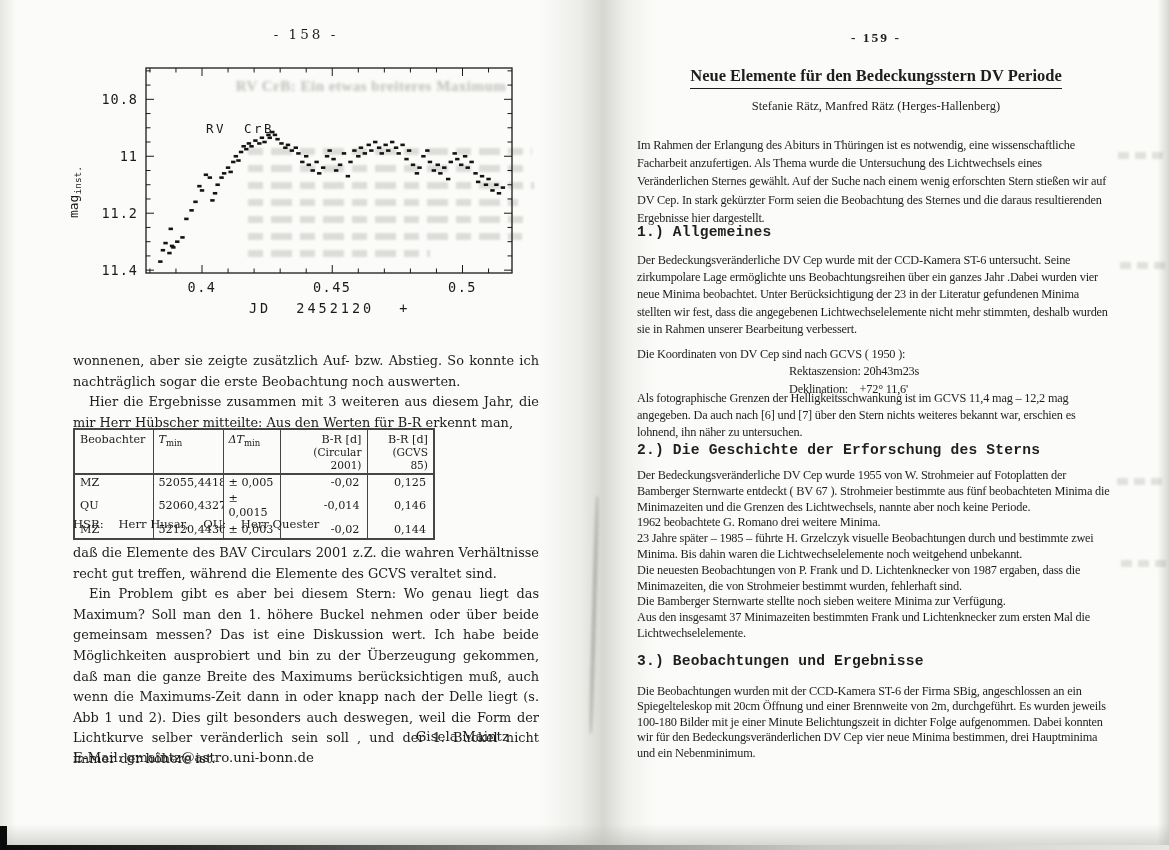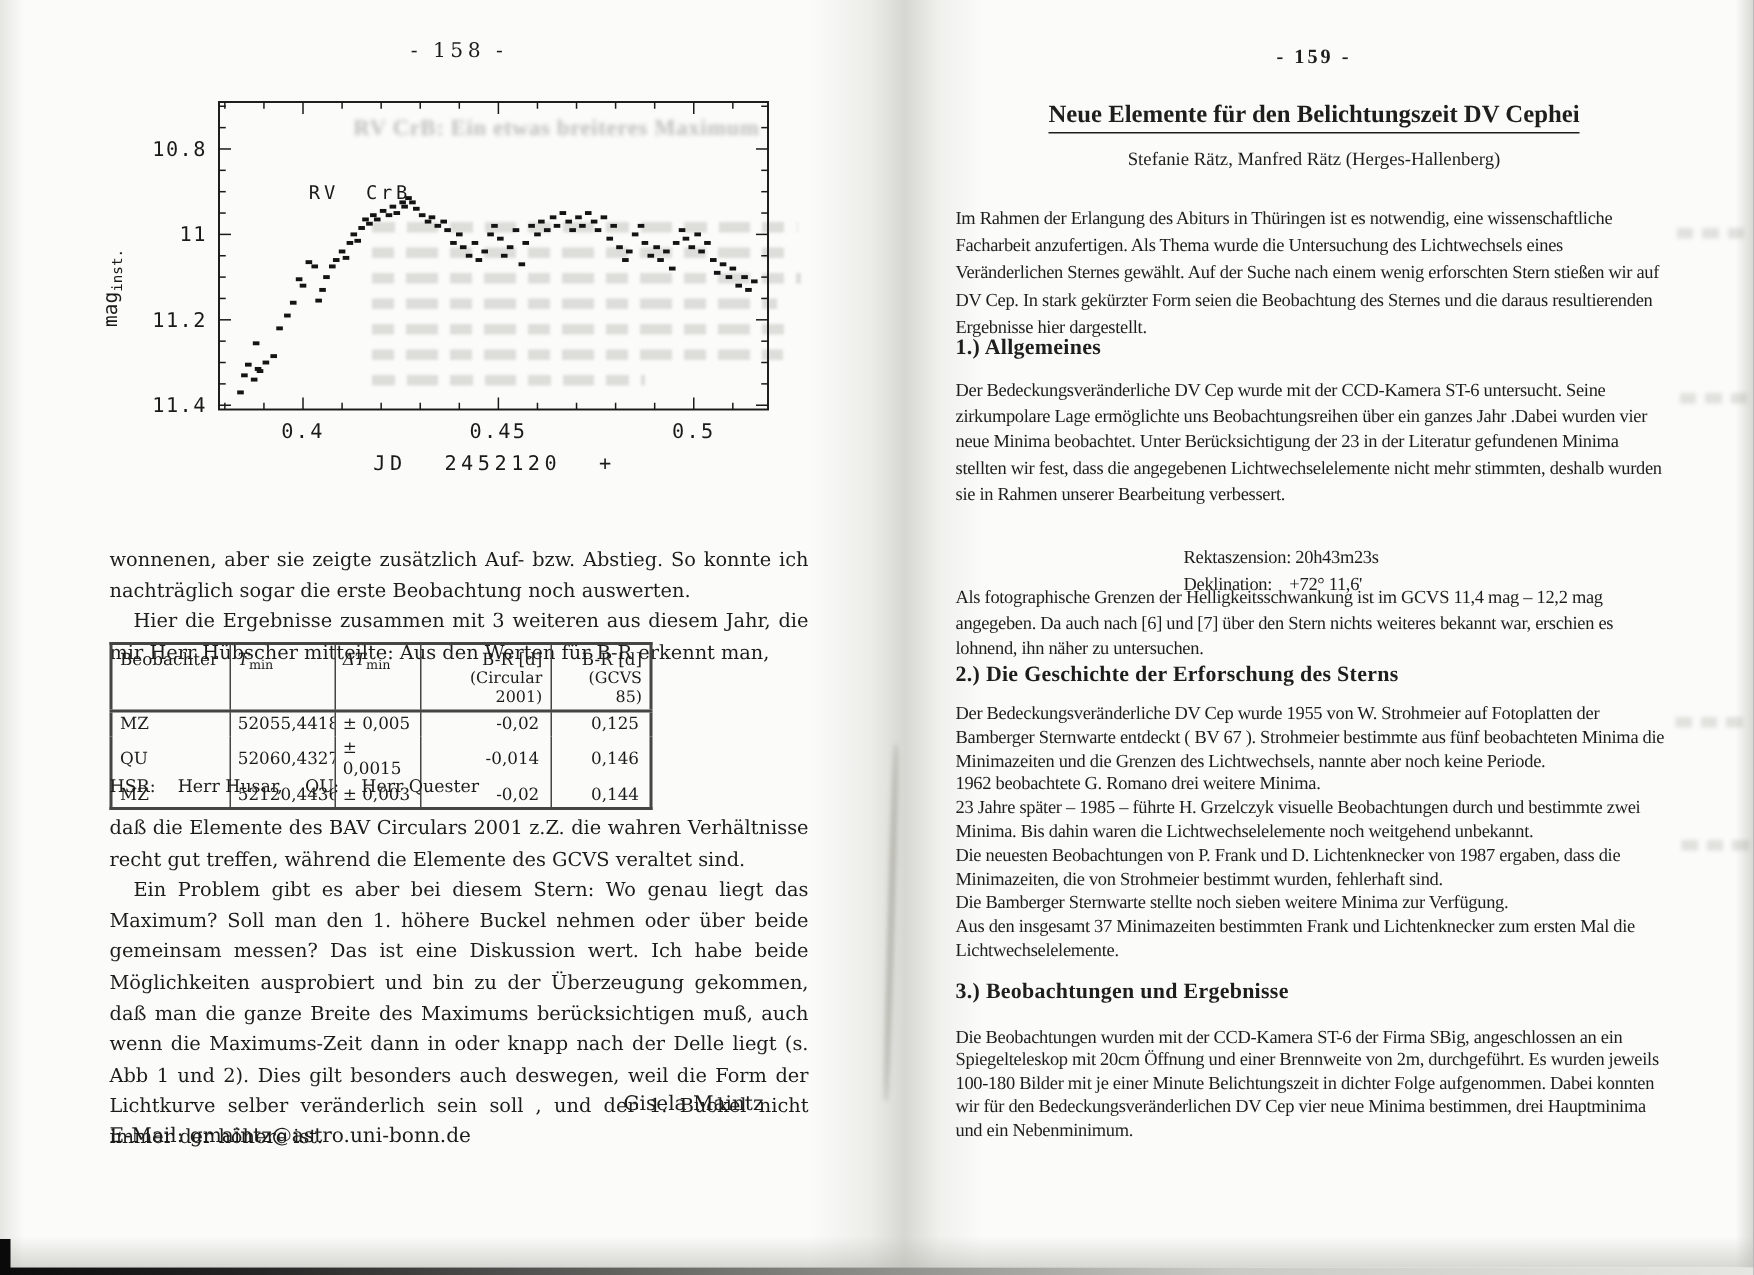--- a/index.html
+++ b/index.html
@@ -50,21 +50,21 @@
   
   svg text{font-family:"DejaVu Sans Mono",monospace;fill:#1a1a1a;}
   
   .rp{left:637px;top:0;width:478px;height:850px;font-family:"Liberation Serif",serif;color:#1e1e1e;}
   .rp .pnum{top:30px;width:100%;text-align:center;font-size:13.5px;font-weight:bold;letter-spacing:2px;}
   .rp .title-wrap{top:66px;width:100%;text-align:center;}
   .rp .title{display:inline-block;font-size:16.5px;font-weight:bold;border-bottom:1.6px solid #1e1e1e;padding-bottom:2px;}
   .rp .authors{top:99px;width:100%;text-align:center;font-size:12.5px;}
   .rp .blk{width:478px;font-size:12.3px;line-height:18.2px;letter-spacing:-.2px;}
   .rp .bp{margin:0;text-align:left;}
-  .rp h3{margin:0;font-size:14.6px;font-weight:bold;letter-spacing:.2px;}
+  .rp h3{margin:0;font-size:14.6px;font-weight:bold;letter-spacing:.2px;font-family:Liberation Mono, monospace;}
   .rp .coords{margin-left:152px;line-height:18px;}
   .rp .lh17{line-height:17.2px;}
   .rp .lh16{line-height:15.8px;}
   .rp .lh15{line-height:15.4px;}
 </style>
 </head>
 <body>
 
 <div id="canvas">
 
@@ -264,21 +264,21 @@
       <rect x="434.77508896797156" y="131.97777777777804" width="4.4" height="2.6" fill="#141414"></rect>
       <rect x="438.68256227757996" y="126.2833333333332" width="4.4" height="2.6" fill="#141414"></rect>
       <text x="143.914590747331" y="72.63194444444447" font-size="12.5" letter-spacing="2.5" word-spacing="8">RV CrB</text>
       <text x="267.65124555160145" y="253" text-anchor="middle" font-size="13.5" letter-spacing="3" word-spacing="14">JD 2452120 +</text>
       <text x="16" y="132" font-size="13" transform="rotate(-90 16 132)" text-anchor="middle">mag<tspan font-size="9.5" dy="3">inst.</tspan></text>
     </svg>
 
   <div class="abs lp">
     <div class="abs pnum">- 158 -</div>
 
-    <div class="abs blk" style="top:364px">
+    <div class="abs blk" style="top:351px">
         <p class="bp">wonnenen, aber sie zeigte zusätzlich Auf- bzw. Abstieg. So konnte ich nachträglich sogar die erste Beobachtung noch auswerten.</p>
         <p class="bp ind">Hier die Ergebnisse zusammen mit 3 weiteren aus diesem Jahr, die mir Herr Hübscher mitteilte: Aus den Werten für B-R erkennt man,</p>
       </div>
 
     <table class="abs mtable" style="top:428px;left:0">
       <colgroup>
           <col style="width:79px">
           <col style="width:70px">
           <col style="width:57px">
           <col style="width:87px">
@@ -324,28 +324,29 @@
         <p class="bp ind">Ein Problem gibt es aber bei diesem Stern: Wo genau liegt das Maximum? Soll man den 1. höhere Buckel nehmen oder über beide gemeinsam messen? Das ist eine Diskussion wert. Ich habe beide Möglichkeiten ausprobiert und bin zu der Überzeugung gekommen, daß man die ganze Breite des Maximums berücksichtigen muß, auch wenn die Maximums-Zeit dann in oder knapp nach der Delle liegt (s. Abb 1 und 2). Dies gilt besonders auch deswegen, weil die Form der Lichtkurve selber veränderlich sein soll , und der 1. Buckel nicht immer der höhere ist.</p>
       </div>
 
     <div class="abs signature">Gisela Maintz</div>
     <div class="abs email">E-Mail: gmaintz@astro.uni-bonn.de</div>
   </div>
 
   <div class="abs rp">
     <div class="abs pnum">- 159 -</div>
     <div class="abs title-wrap">
-      <span class="title">Neue Elemente für den Belichtungszeit DV Cephei</span>
+      <span class="title">Neue Elemente für den Bedeckungsstern DV Periode</span>
     </div>
     <div class="abs authors">Stefanie Rätz, Manfred Rätz (Herges-Hallenberg)</div>
 
     <p class="abs blk bp" style="top:136px">Im Rahmen der Erlangung des Abiturs in Thüringen ist es notwendig, eine wissenschaftliche Facharbeit anzufertigen. Als Thema wurde die Untersuchung des Lichtwechsels eines Veränderlichen Sternes gewählt. Auf der Suche nach einem wenig erforschten Stern stießen wir auf DV Cep. In stark gekürzter Form seien die Beobachtung des Sternes und die daraus resultierenden Ergebnisse hier dargestellt.</p>
 
     <h3 class="abs" style="top:224px">1.) Allgemeines</h3>
     <p class="abs blk bp lh17" style="top:252px">Der Bedeckungsveränderliche DV Cep wurde mit der CCD-Kamera ST-6 untersucht. Seine zirkumpolare Lage ermöglichte uns Beobachtungsreihen über ein ganzes Jahr .Dabei wurden vier neue Minima beobachtet. Unter Berücksichtigung der 23 in der Literatur gefundenen Minima stellten wir fest, dass die angegebenen Lichtwechselelemente nicht mehr stimmten, deshalb wurden sie in Rahmen unserer Bearbeitung verbessert.</p>
+    <div class="abs blk" style="top:345px">Die Koordinaten von DV Cep sind nach GCVS ( 1950 ):</div>
     <div class="abs blk coords" style="top:362px">
         <div style="white-space: pre;">Rektaszension: 20h43m23s</div>
         <div style="white-space: pre;">Deklination:    +72° 11,6'</div>
       </div>
     <p class="abs blk bp lh17" style="top:390px">Als fotographische Grenzen der Helligkeitsschwankung ist im GCVS 11,4 mag – 12,2 mag angegeben. Da auch nach [6] und [7] über den Stern nichts weiteres bekannt war, erschien es lohnend, ihn näher zu untersuchen.</p>
 
     <h3 class="abs" style="top:442px">2.) Die Geschichte der Erforschung des Sterns</h3>
     <div class="abs blk lh16" style="top:468px">
         <p class="bp">Der Bedeckungsveränderliche DV Cep wurde 1955 von W. Strohmeier auf Fotoplatten der Bamberger Sternwarte entdeckt ( BV 67 ). Strohmeier bestimmte aus fünf beobachteten Minima die Minimazeiten und die Grenzen des Lichtwechsels, nannte aber noch keine Periode.</p>
         <p class="bp">1962 beobachtete G. Romano drei weitere Minima.</p>

